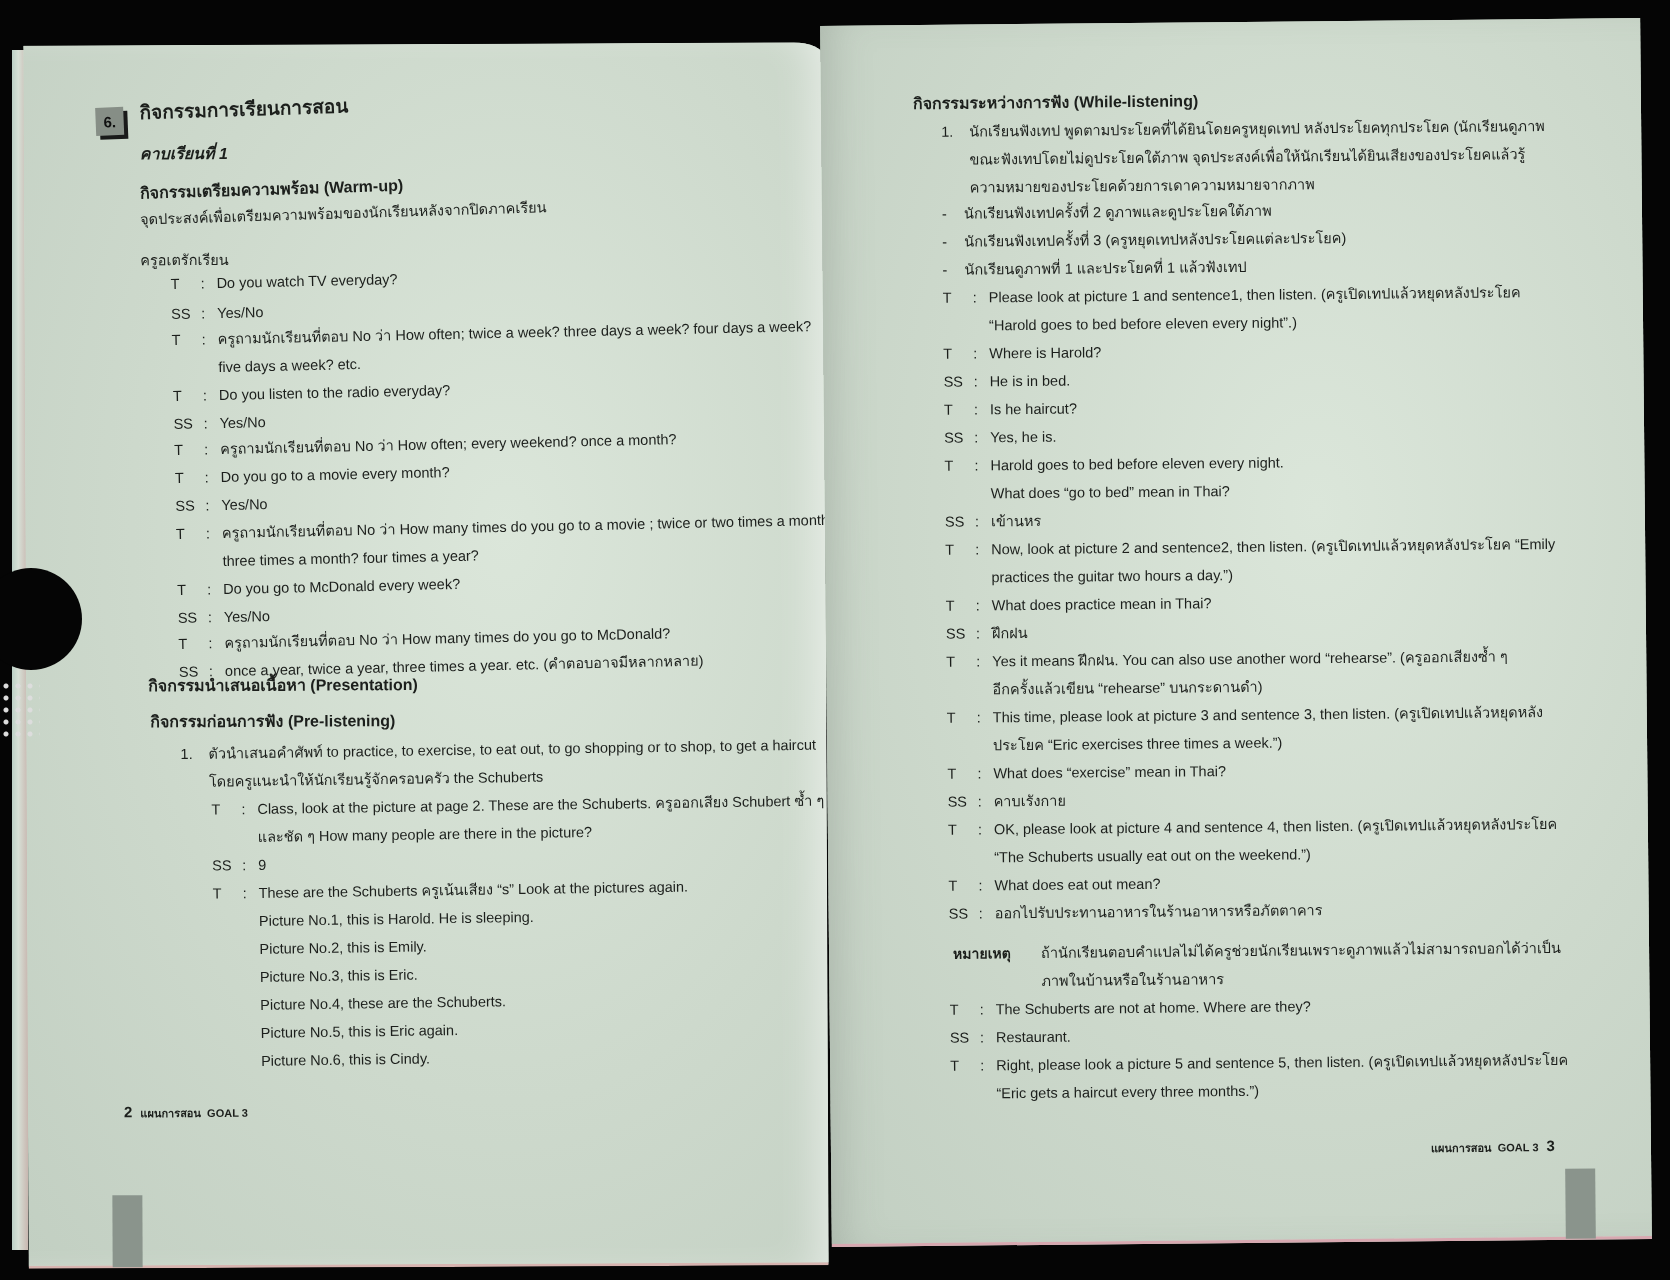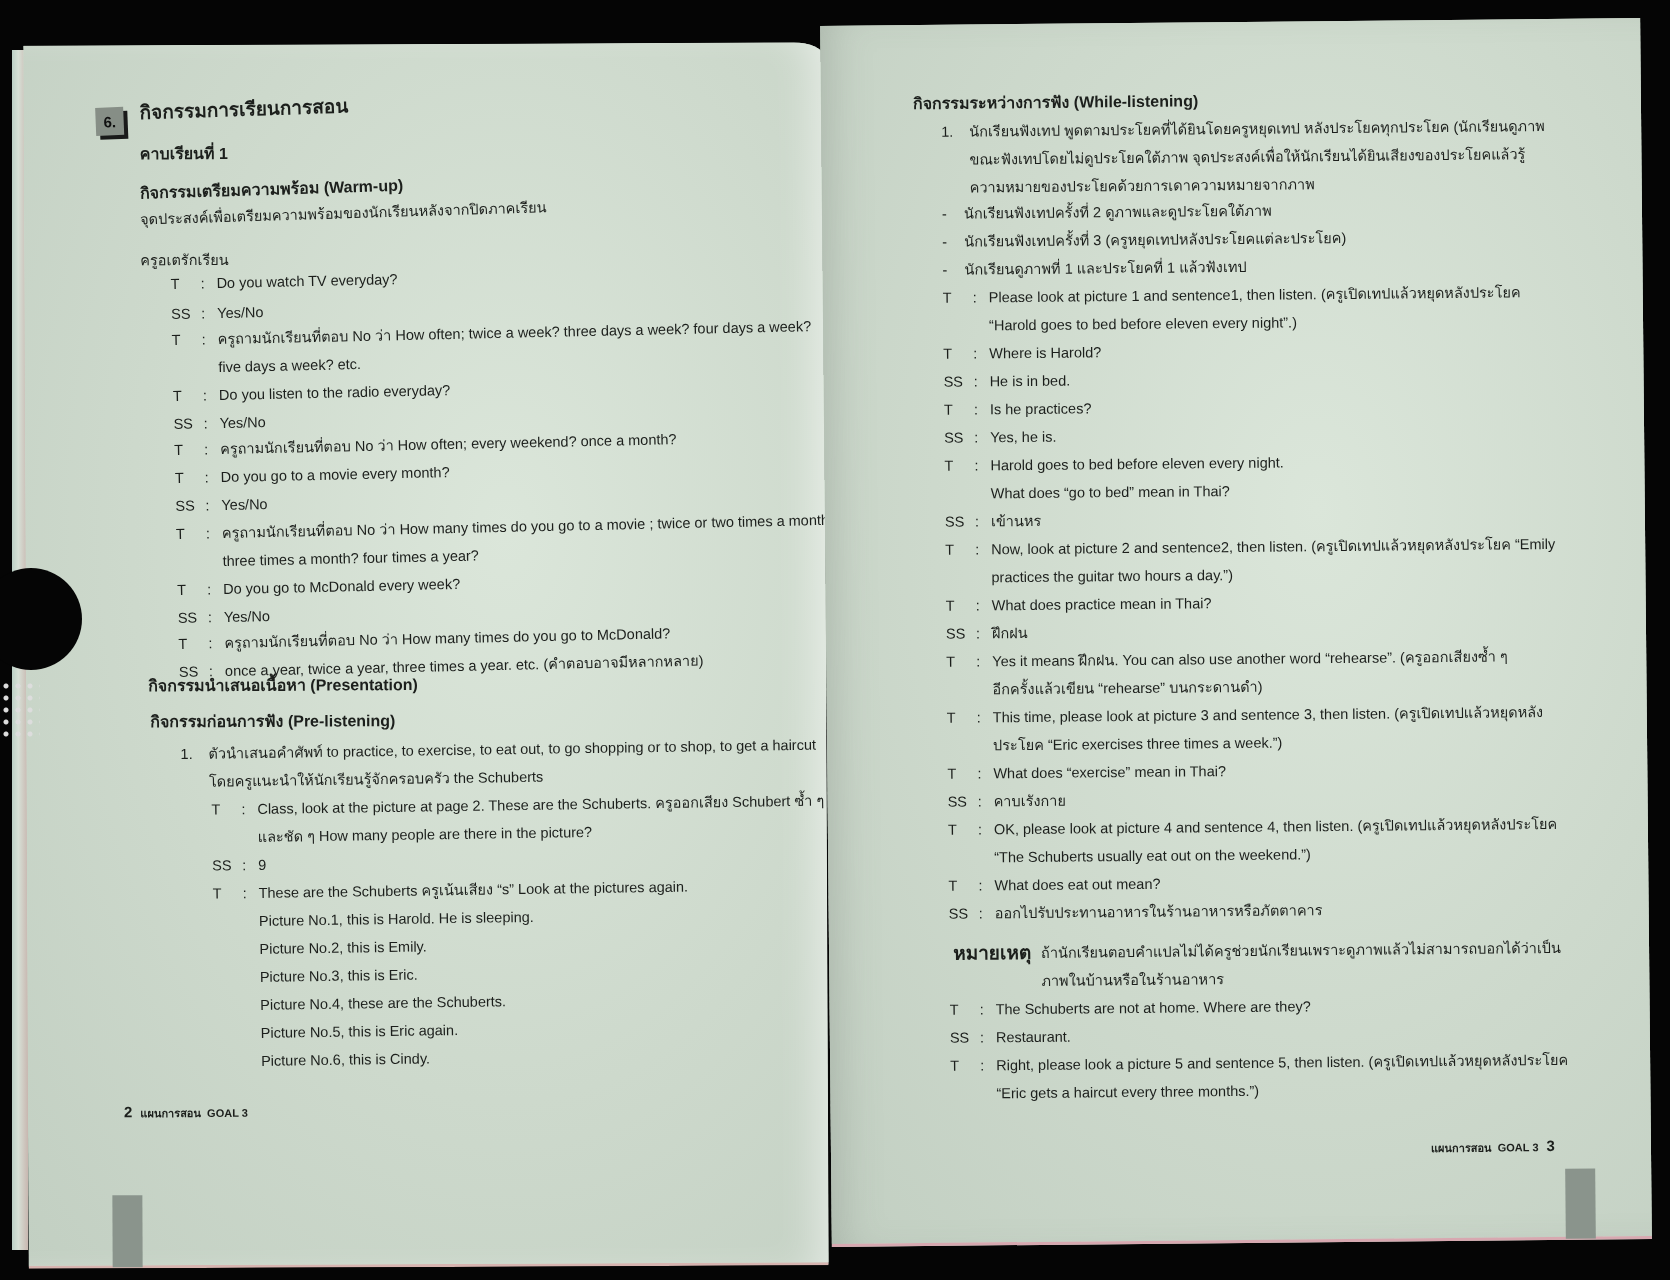--- a/index.html
+++ b/index.html
@@ -51,21 +51,21 @@
     .tab-marker { position: absolute; width: 30px; height: 72px; background: #8a948c; }
   </style>
 </head>
 <body>
 
 <div class="page-stack"></div>
 
 <div class="page left">
   <div class="num-box" style="left:72px;top:62px;">6.</div>
   <div class="line h1" style="left:116px;top:56px;transform:rotate(-1.6deg);">กิจกรรมการเรียนการสอน</div>
-  <div class="line heading" style="left:116px;top:100px;">คาบเรียนที่ 1</div>
+  <div class="line heading" style="left:116px;top:100px;font-style:italic;">คาบเรียนที่ 1</div>
   <div class="line heading" style="left:116px;top:136px;transform:rotate(-1.5deg);">กิจกรรมเตรียมความพร้อม (Warm-up)</div>
   <div class="line" style="left:116px;top:160px;transform:rotate(-1.5deg);">จุดประสงค์เพื่อเตรียมความพร้อมของนักเรียนหลังจากปิดภาคเรียน</div>
   <div class="line" style="left:116px;top:206px;">ครูอเตรักเรียน</div>
 
   <div style="position:absolute;left:146px;top:230px;transform:rotate(-1deg);transform-origin:left top;">
     <div class="line" style="top:0px"><span class="spk">T</span><span class="colon">:</span><span>Do you watch TV everyday?</span></div>
     <div class="line" style="top:30px"><span class="spk">SS</span><span class="colon">:</span><span>Yes/No</span></div>
     <div class="line" style="top:56px"><span class="spk">T</span><span class="colon">:</span><span>ครูถามนักเรียนที่ตอบ No ว่า How often; twice a week? three days a week? four days a week?</span></div>
     <div class="line" style="top:84px;left:46px"><span>five days a week? etc.</span></div>
     <div class="line" style="top:112px"><span class="spk">T</span><span class="colon">:</span><span>Do you listen to the radio everyday?</span></div>
@@ -118,21 +118,21 @@
     <div class="line" style="top:82px;left:0"><span style="display:inline-block;width:22px">-</span><span>นักเรียนฟังเทปครั้งที่ 2 ดูภาพและดูประโยคใต้ภาพ</span></div>
     <div class="line" style="top:110px;left:0"><span style="display:inline-block;width:22px">-</span><span>นักเรียนฟังเทปครั้งที่ 3 (ครูหยุดเทปหลังประโยคแต่ละประโยค)</span></div>
     <div class="line" style="top:138px;left:0"><span style="display:inline-block;width:22px">-</span><span>นักเรียนดูภาพที่ 1 และประโยคที่ 1 แล้วฟังเทป</span></div>
   </div>
 
   <div style="position:absolute;left:120px;top:264px;">
     <div class="line" style="top:0"><span class="spk">T</span><span class="colon">:</span><span>Please look at picture 1 and sentence1, then listen. (ครูเปิดเทปแล้วหยุดหลังประโยค</span></div>
     <div class="line" style="top:28px;left:46px"><span>“Harold goes to bed before eleven every night”.)</span></div>
     <div class="line" style="top:56px"><span class="spk">T</span><span class="colon">:</span><span>Where is Harold?</span></div>
     <div class="line" style="top:84px"><span class="spk">SS</span><span class="colon">:</span><span>He is in bed.</span></div>
-    <div class="line" style="top:112px"><span class="spk">T</span><span class="colon">:</span><span>Is he practices?</span></div>
+    <div class="line" style="top:112px"><span class="spk">T</span><span class="colon">:</span><span>Is he haircut?</span></div>
     <div class="line" style="top:140px"><span class="spk">SS</span><span class="colon">:</span><span>Yes, he is.</span></div>
     <div class="line" style="top:168px"><span class="spk">T</span><span class="colon">:</span><span>Harold goes to bed before eleven every night.</span></div>
     <div class="line" style="top:196px;left:46px"><span>What does “go to bed” mean in Thai?</span></div>
     <div class="line" style="top:224px"><span class="spk">SS</span><span class="colon">:</span><span>เข้านหร</span></div>
     <div class="line" style="top:252px"><span class="spk">T</span><span class="colon">:</span><span>Now, look at picture 2 and sentence2, then listen. (ครูเปิดเทปแล้วหยุดหลังประโยค “Emily</span></div>
     <div class="line" style="top:280px;left:46px"><span>practices the guitar two hours a day.”)</span></div>
     <div class="line" style="top:308px"><span class="spk">T</span><span class="colon">:</span><span>What does practice mean in Thai?</span></div>
     <div class="line" style="top:336px"><span class="spk">SS</span><span class="colon">:</span><span>ฝึกฝน</span></div>
     <div class="line" style="top:364px"><span class="spk">T</span><span class="colon">:</span><span>Yes it means ฝึกฝน. You can also use another word “rehearse”. (ครูออกเสียงซ้ำ ๆ</span></div>
     <div class="line" style="top:392px;left:46px"><span>อีกครั้งแล้วเขียน “rehearse” บนกระดานดำ)</span></div>
@@ -140,21 +140,21 @@
     <div class="line" style="top:448px;left:46px"><span>ประโยค “Eric exercises three times a week.”)</span></div>
     <div class="line" style="top:476px"><span class="spk">T</span><span class="colon">:</span><span>What does “exercise” mean in Thai?</span></div>
     <div class="line" style="top:504px"><span class="spk">SS</span><span class="colon">:</span><span>คาบเรังกาย</span></div>
     <div class="line" style="top:532px"><span class="spk">T</span><span class="colon">:</span><span>OK, please look at picture 4 and sentence 4, then listen. (ครูเปิดเทปแล้วหยุดหลังประโยค</span></div>
     <div class="line" style="top:560px;left:46px"><span>“The Schuberts usually eat out on the weekend.”)</span></div>
     <div class="line" style="top:588px"><span class="spk">T</span><span class="colon">:</span><span>What does eat out mean?</span></div>
     <div class="line" style="top:616px"><span class="spk">SS</span><span class="colon">:</span><span>ออกไปรับประทานอาหารในร้านอาหารหรือภัตตาคาร</span></div>
   </div>
 
   <div style="position:absolute;left:124px;top:920px;">
-    <div class="line heading" style="top:0;left:0;font-size:19px;">หมายเหตุ</div>
+    <div class="line heading" style="top:0;left:0;font-size:14px;">หมายเหตุ</div>
     <div class="line" style="top:0;left:88px">ถ้านักเรียนตอบคำแปลไม่ได้ครูช่วยนักเรียนเพราะดูภาพแล้วไม่สามารถบอกได้ว่าเป็น</div>
     <div class="line" style="top:28px;left:88px">ภาพในบ้านหรือในร้านอาหาร</div>
   </div>
 
   <div style="position:absolute;left:120px;top:976px;">
     <div class="line" style="top:0"><span class="spk">T</span><span class="colon">:</span><span>The Schuberts are not at home. Where are they?</span></div>
     <div class="line" style="top:28px"><span class="spk">SS</span><span class="colon">:</span><span>Restaurant.</span></div>
     <div class="line" style="top:56px"><span class="spk">T</span><span class="colon">:</span><span>Right, please look a picture 5 and sentence 5, then listen. (ครูเปิดเทปแล้วหยุดหลังประโยค</span></div>
     <div class="line" style="top:84px;left:46px"><span>“Eric gets a haircut every three months.”)</span></div>
   </div>

